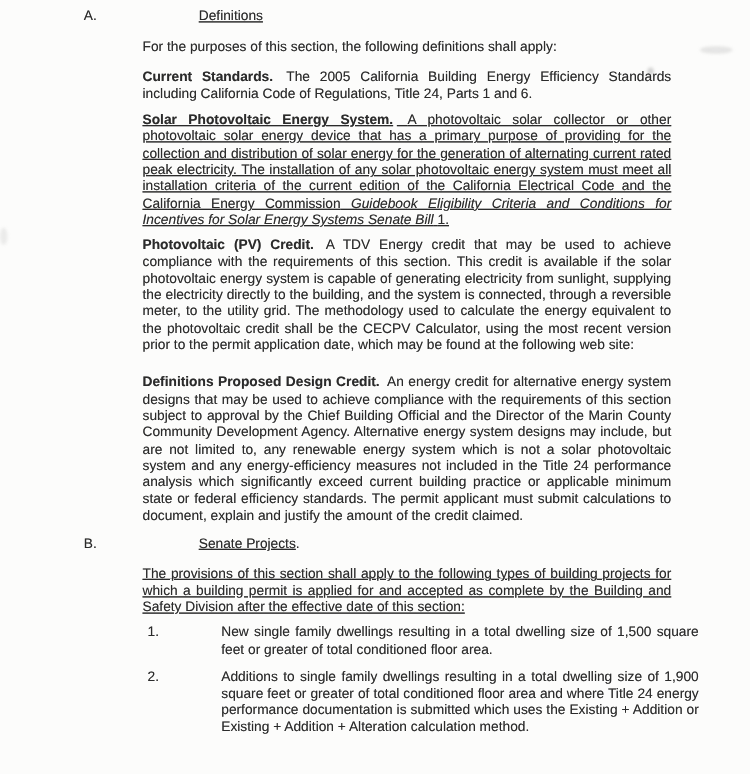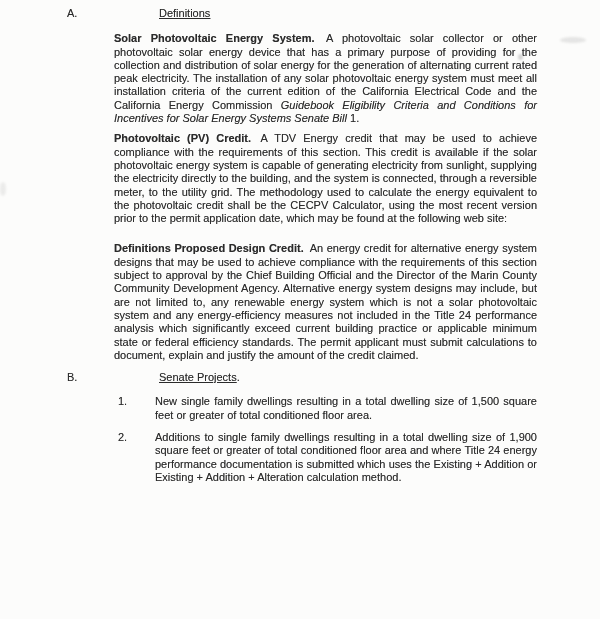--- a/index.html
+++ b/index.html
@@ -38,21 +38,21 @@
   }
   .sec-title { text-decoration: underline; padding-left: 45px; }
   
   .para {
     margin: 0 0 0 114px;
     width: 423px;
     text-align: justify;
   }
   .mb10 { margin-bottom: 10px; }
   .mb8  { margin-bottom: 8px; }
-  .mb7  { margin-bottom: 7px; }
+  .mb7  { margin-bottom: 7px; text-decoration: underline; }
   .mb5  { margin-bottom: 17px; }
   .mb9  { margin-bottom: 9px; }
   .term {
     font-weight: bold;
     padding-right: 3px;
   }
   .url {
     display: block;
     text-decoration: underline;
     text-align: left;
@@ -62,20 +62,21 @@
     display: flex;
     margin-left: 118px;
   }
   .item-num {
     width: 37px;
     flex-shrink: 0;
   }
   .item-text {
     width: 382px;
     text-align: justify;
+    margin-left: 22px;
   }
   
   .artifact {
     position: absolute;
     border-radius: 50%;
     filter: blur(1.2px);
     pointer-events: none;
   }
   .artifact-1 {
     left: 560px; top: 37px;
@@ -100,21 +101,26 @@
 
   <span class="artifact artifact-1"></span>
   <span class="artifact artifact-2"></span>
   <span class="artifact artifact-3"></span>
 
   <div class="sec-head first">
     <div class="sec-label">A.</div>
     <div class="sec-title">Definitions</div>
   </div>
 
+  <p class="para mb10">For the purposes of this section, the following definitions shall apply:</p>
 
+  <p class="para mb8">
+    <b class="term">Current Standards.</b>
+    <span>The 2005 California Building Energy Efficiency Standards including California Code of Regulations, Title 24, Parts 1 and 6.</span>
+  </p>
 
   <p class="para mb7">
     <b class="term">Solar Photovoltaic Energy System.</b>
     <span>A photovoltaic solar collector or other photovoltaic solar energy device that has a primary purpose of providing for the collection and distribution of solar energy for the generation of alternating current rated peak electricity. The installation of any solar photovoltaic energy system must meet all installation criteria of the current edition of the California Electrical Code and the California Energy Commission</span>
     <i>Guidebook Eligibility Criteria and Conditions for Incentives for Solar Energy Systems Senate Bill</i>
     <span>1.</span>
   </p>
 
   <p class="para mb5">
     <b class="term">Photovoltaic (PV) Credit.</b>
@@ -124,20 +130,21 @@
   <p class="para mb9">
     <b class="term">Definitions Proposed Design Credit.</b>
     <span>An energy credit for alternative energy system designs that may be used to achieve compliance with the requirements of this section subject to approval by the Chief Building Official and the Director of the Marin County Community Development Agency. Alternative energy system designs may include, but are not limited to, any renewable energy system which is not a solar photovoltaic system and any energy-efficiency measures not included in the Title 24 performance analysis which significantly exceed current building practice or applicable minimum state or federal efficiency standards. The permit applicant must submit calculations to document, explain and justify the amount of the credit claimed.</span>
   </p>
 
   <div class="sec-head second">
     <div class="sec-label">B.</div>
     <div><span class="sec-title">Senate Projects</span><span>.</span></div>
   </div>
 
+  <p class="para mb7">The provisions of this section shall apply to the following types of building projects for which a building permit is applied for and accepted as complete by the Building and Safety Division after the effective date of this section:</p>
 
   <div class="item mb9">
     <div class="item-num">1.</div>
     <div class="item-text">New single family dwellings resulting in a total dwelling size of 1,500 square feet or greater of total conditioned floor area.</div>
   </div>
 
   <div class="item">
     <div class="item-num">2.</div>
     <div class="item-text">Additions to single family dwellings resulting in a total dwelling size of 1,900 square feet or greater of total conditioned floor area and where Title 24 energy performance documentation is submitted which uses the Existing + Addition or Existing + Addition + Alteration calculation method.</div>
   </div>

